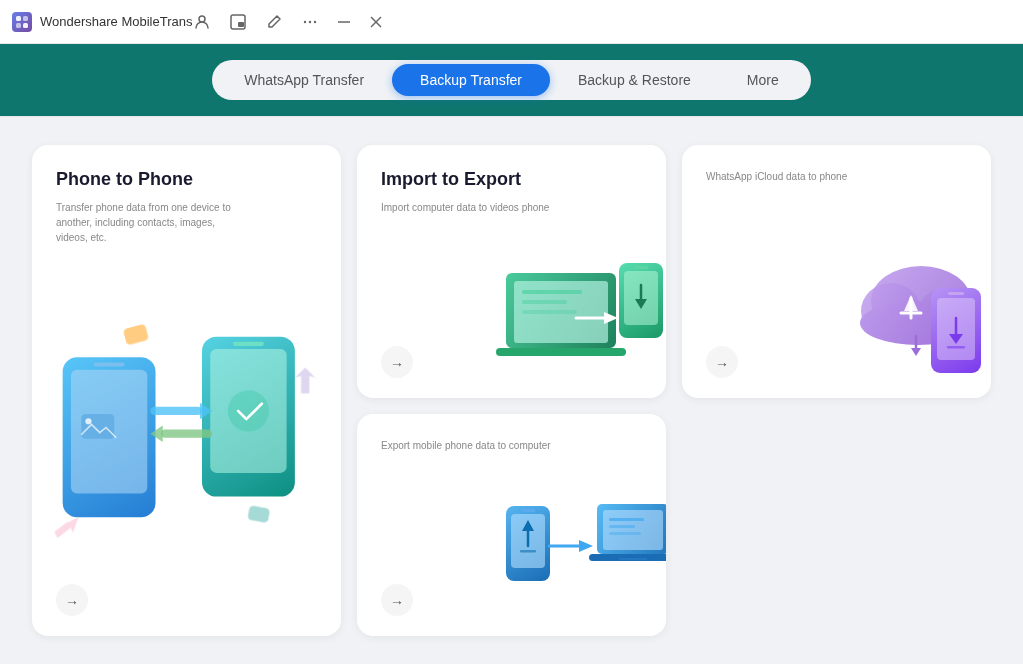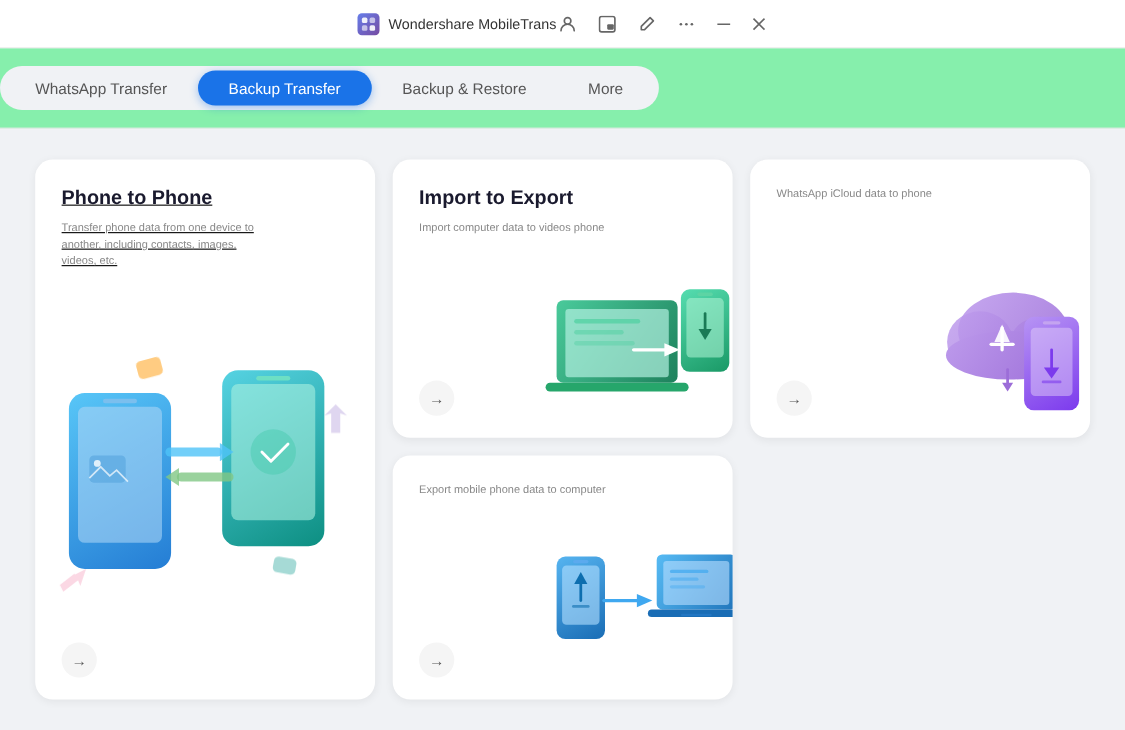--- a/index.html
+++ b/index.html
@@ -13,21 +13,21 @@
       display: flex;
       flex-direction: column;
     }
 
     
     .titlebar {
       background: #ffffff;
       height: 44px;
       display: flex;
       align-items: center;
-      justify-content: center;
+      justify-content: flex-start;
       padding: 0 12px;
       border-bottom: 1px solid #e8e8e8;
       flex-shrink: 0;
     }
 
     .titlebar-left {
       display: flex;
       align-items: center;
       gap: 8px;
     }
@@ -63,23 +63,24 @@
       cursor: pointer;
       background: none;
       border: none;
       padding: 2px;
       display: flex;
       align-items: center;
     }
 
     
     .nav-area {
-      background: #86efac;
+      background: #0f766e;
       padding: 16px 0 0 0;
       display: flex;
+      justify-content: center;
       border-bottom: 1px solid #e8e8e8;
       flex-shrink: 0;
     }
 
     .nav-tabs {
       display: flex;
       align-items: center;
       gap: 0;
       background: #f0f2f5;
       border-radius: 50px;
@@ -129,21 +130,20 @@
       position: relative;
       overflow: hidden;
       cursor: pointer;
       transition: box-shadow 0.2s;
       box-shadow: 0 2px 8px rgba(0,0,0,0.06);
     }
 
     .card.large {
       grid-row: 1 / 3;
       grid-column: 1;
-      text-decoration: underline;
     }
 
     .card-title {
       font-size: 18px;
       font-weight: 700;
       color: #1a1a2e;
       margin-bottom: 10px;
     }
 
     .card-desc {

